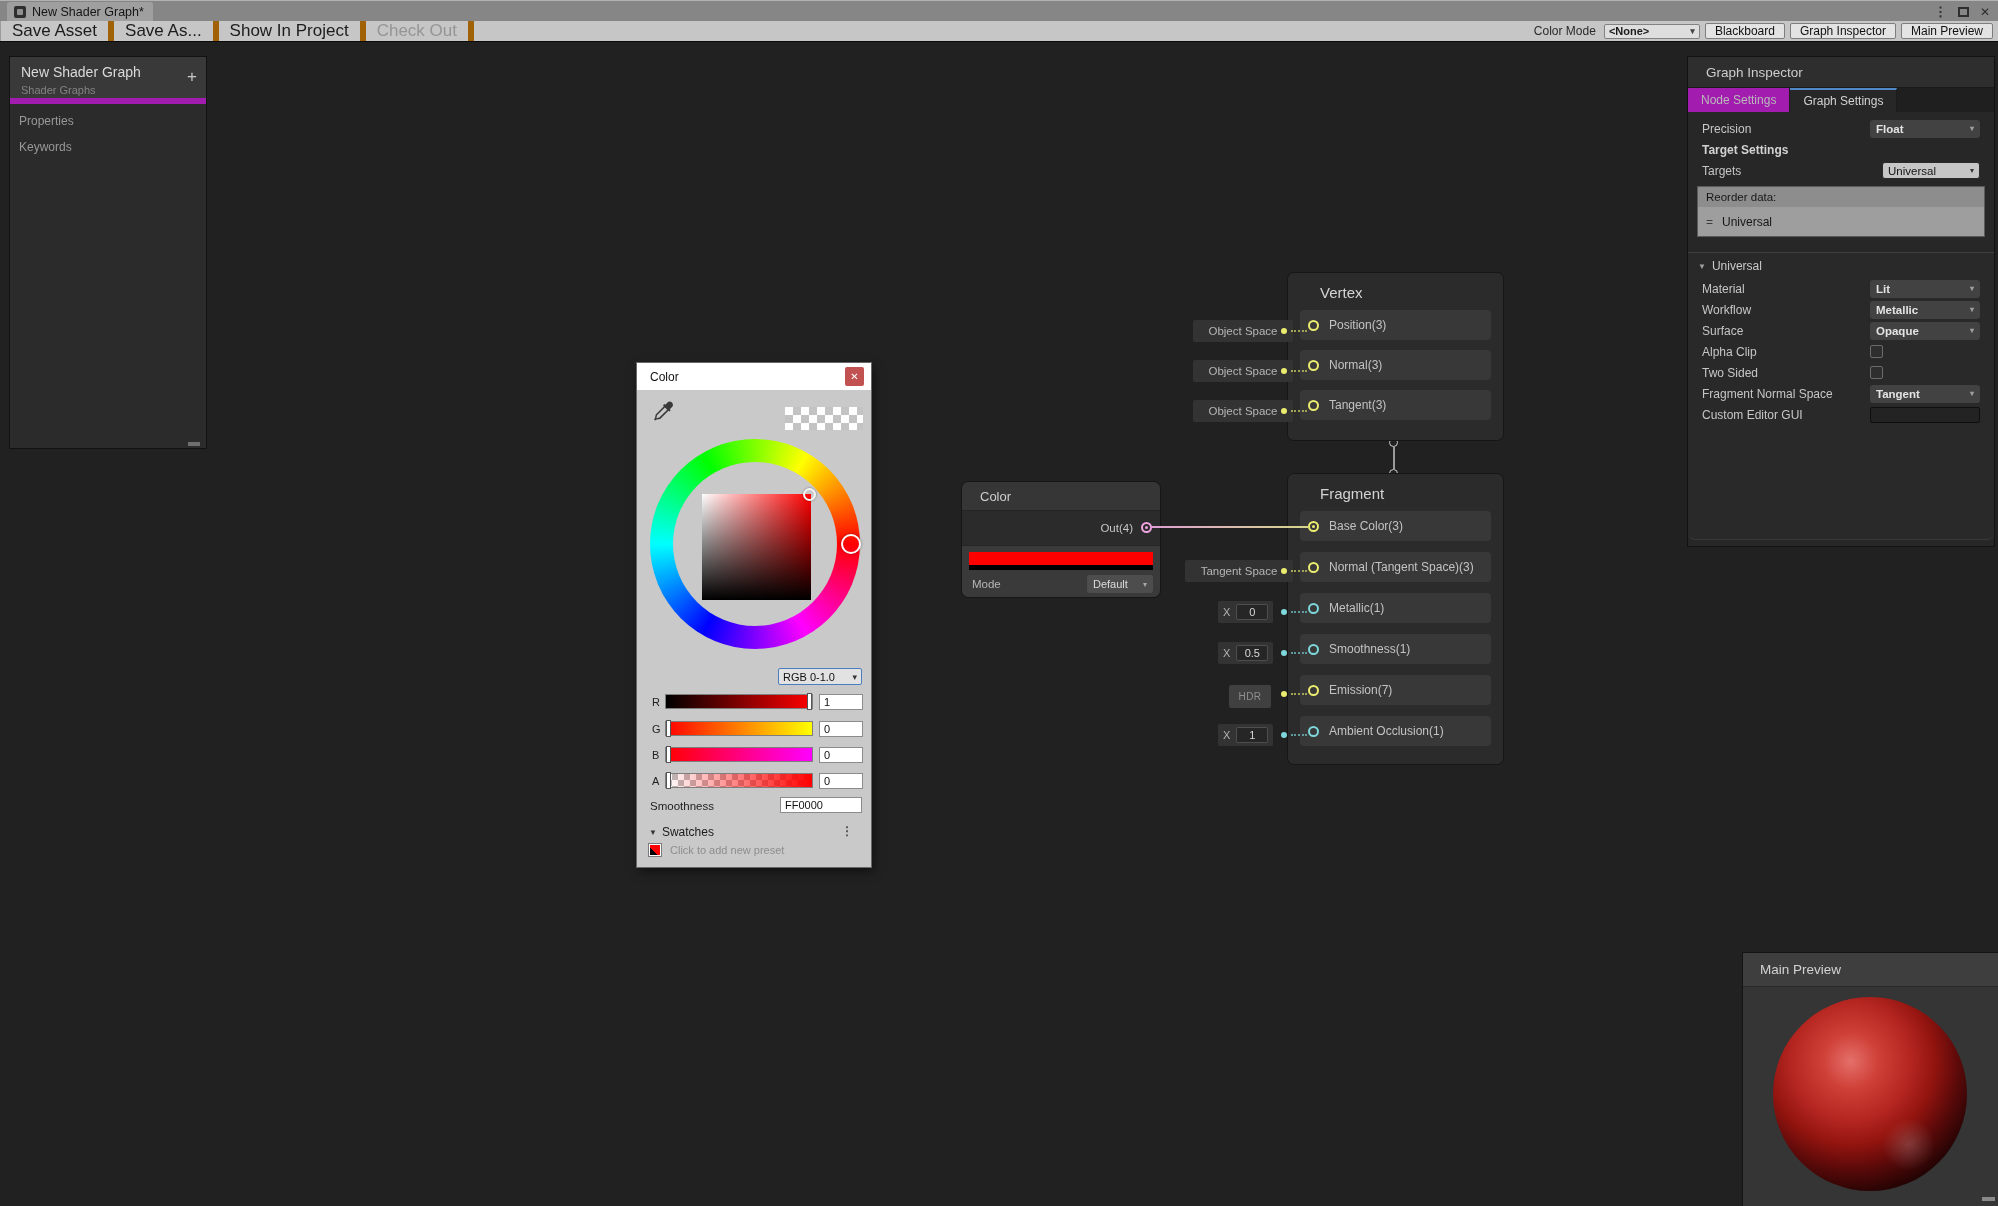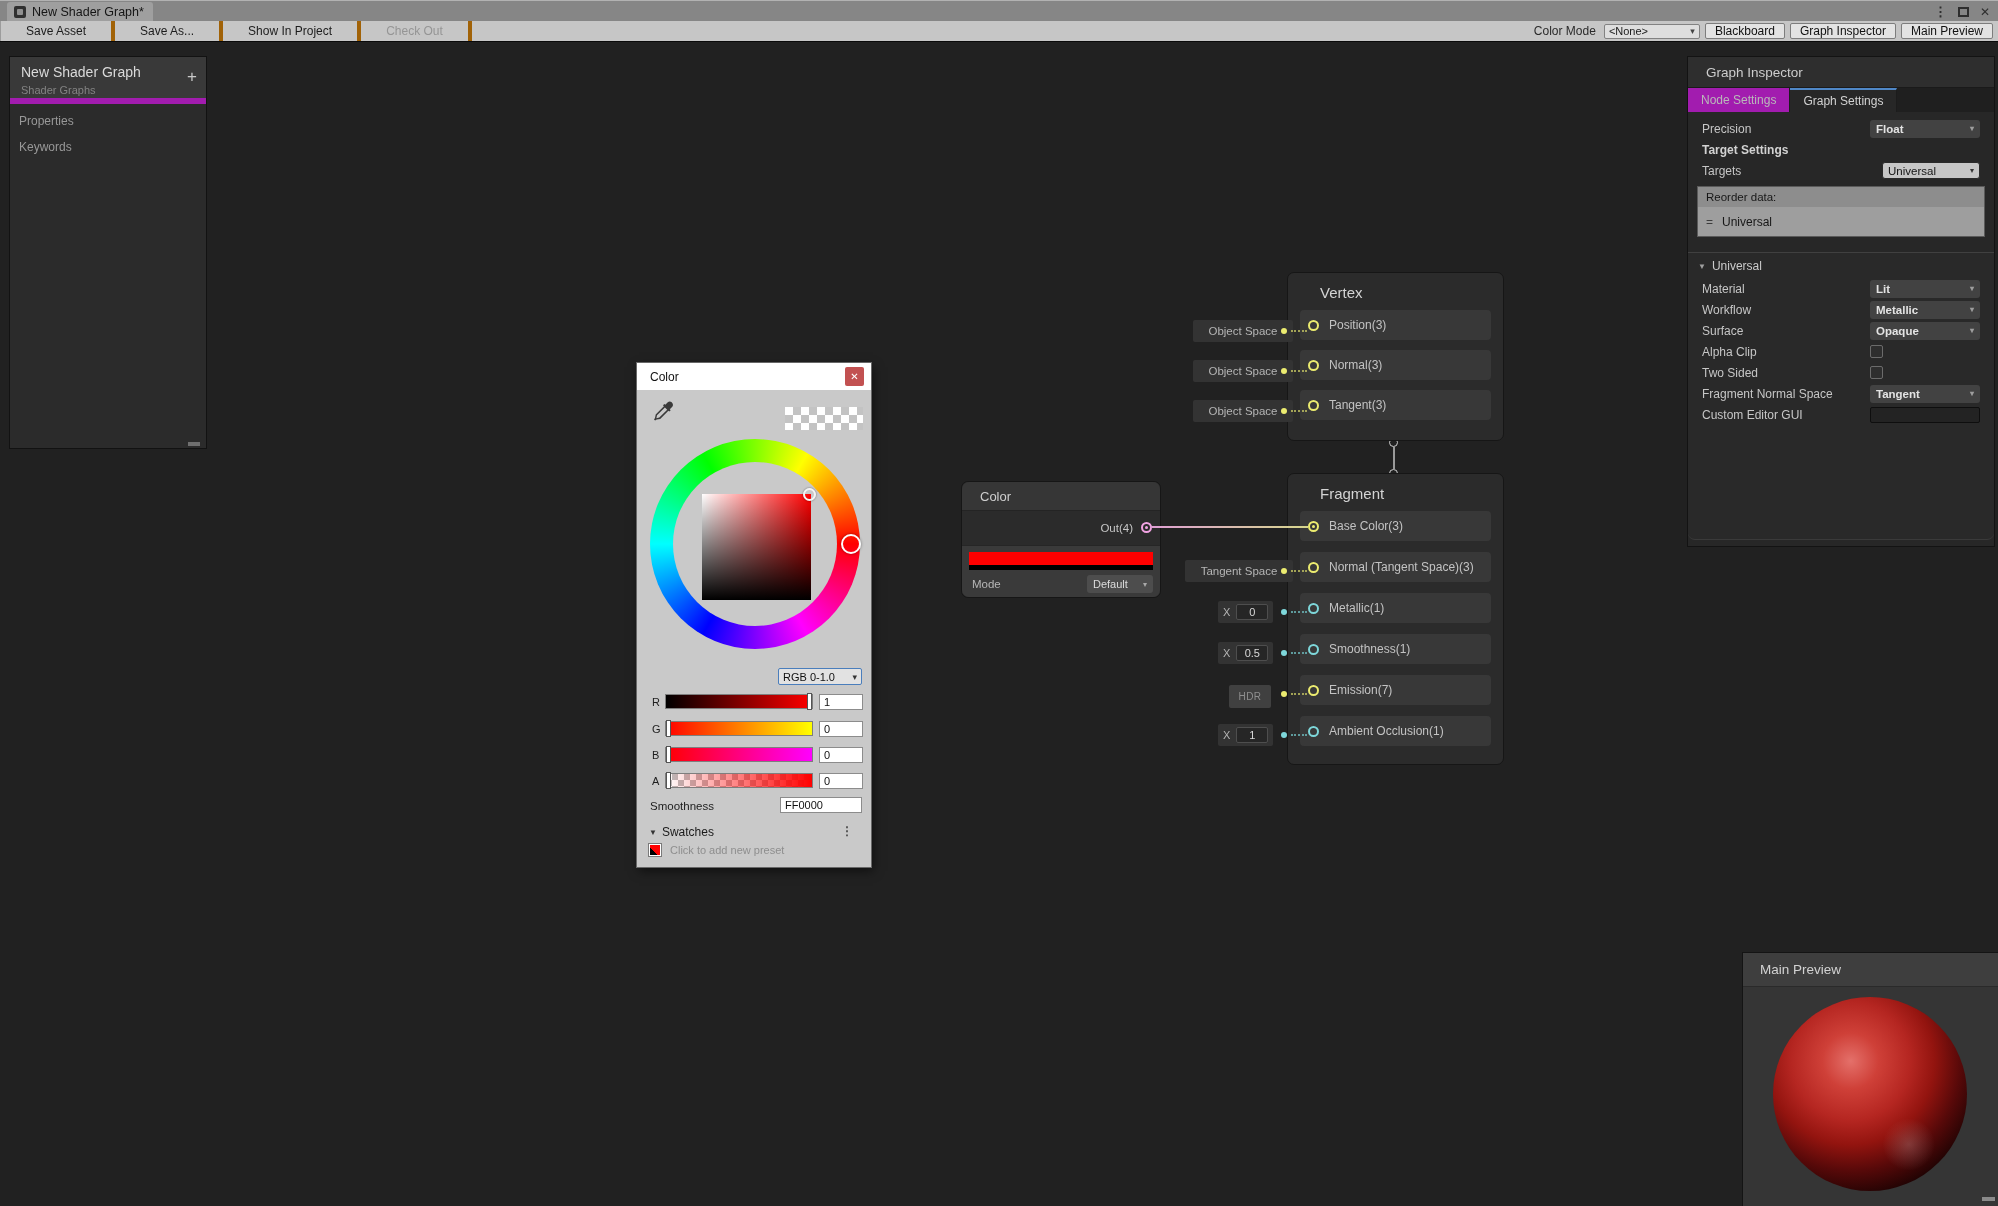--- a/index.html
+++ b/index.html
@@ -12,26 +12,26 @@
   .doc-tab { position:absolute; left:7px; top:1px; width:146px; height:20px; background:#9f9f9f; border-radius:3px 3px 0 0; display:flex; align-items:center; gap:6px; padding-left:7px; }
   .doc-tab .ticon { width:12px; height:12px; background:#2f2f2f; border-radius:2px; position:relative; flex:0 0 auto; }
   .doc-tab .ticon::after { content:""; position:absolute; left:3px; top:3px; width:6px; height:6px; background:#8f8f8f; border-radius:1px; }
   .doc-tab span.tlabel { font-size:12.5px; color:#151515; white-space:nowrap; }
   .win-controls { position:absolute; right:8px; top:0; height:21px; display:flex; align-items:center; gap:11px; color:#2e2e2e; }
   .wc-menu { font-size:13px; font-weight:bold; line-height:1; }
   .wc-max { width:11px; height:10px; border:2px solid #2e2e2e; }
   .wc-close { font-size:12px; line-height:1; }
 
   #toolbar { position:absolute; left:0; top:21px; width:1998px; height:21px; background:#c6c6c6; border-bottom:1px solid #0a0a0a; display:flex; align-items:stretch; }
-  .tb-btn { display:flex; align-items:center; padding:0 25px; font-size:12px; color:#1c1c1c; border-right:4px solid #a16207; white-space:nowrap; }
+  .tb-btn { display:flex; align-items:center; padding:0 11px; font-size:17px; color:#1c1c1c; border-right:6px solid #a16207; white-space:nowrap; }
   .tb-btn.first { border-left:1px solid #9c9c9c; }
   .tb-btn.disabled { color:#959595; }
   .tb-right { margin-left:auto; display:flex; align-items:center; padding-right:5px; }
   .tb-label { font-size:12px; color:#2a2a2a; margin-right:8px; }
-  .tb-select { width:96px; height:15px; background:#dedede; border:1px solid #828282; border-radius:2px; display:flex; align-items:center; padding:0 4px; font-size:11px; color:#1b1b1b; }
+  .tb-select { width:96px; height:15px; background:#dedede; border:1px solid #828282; border-radius:2px; display:flex; align-items:center; padding:0 4px; font-size:11px; color:#1b1b1b;font-weight:bold; }
   .tb-select .arrow { margin-left:auto; font-size:9px; color:#444; }
   .tb-push { margin-left:5px; height:16px; padding:0 9px; background:#e3e3e3; border:1px solid #7d7d7d; border-radius:2px; display:flex; align-items:center; font-size:12px; color:#111; white-space:nowrap; }
 
   
   #blackboard { position:absolute; left:10px; top:57px; width:196px; height:391px; background:#2b2b2b; box-shadow:0 0 0 1px #121212; }
   .bb-header { height:47px; background:#393939; border-bottom:6px solid #a21caf; position:relative; padding:7px 10px 0 11px; }
   .bb-title { font-size:14px; color:#dadada; }
   .bb-sub { font-size:11px; color:#838383; margin-top:4px; }
   .bb-add { position:absolute; right:9px; top:11px; font-size:17px; color:#c9c9c9; line-height:1; }
   .bb-item { padding:6px 0 6px 9px; font-size:12px; color:#989898; }

